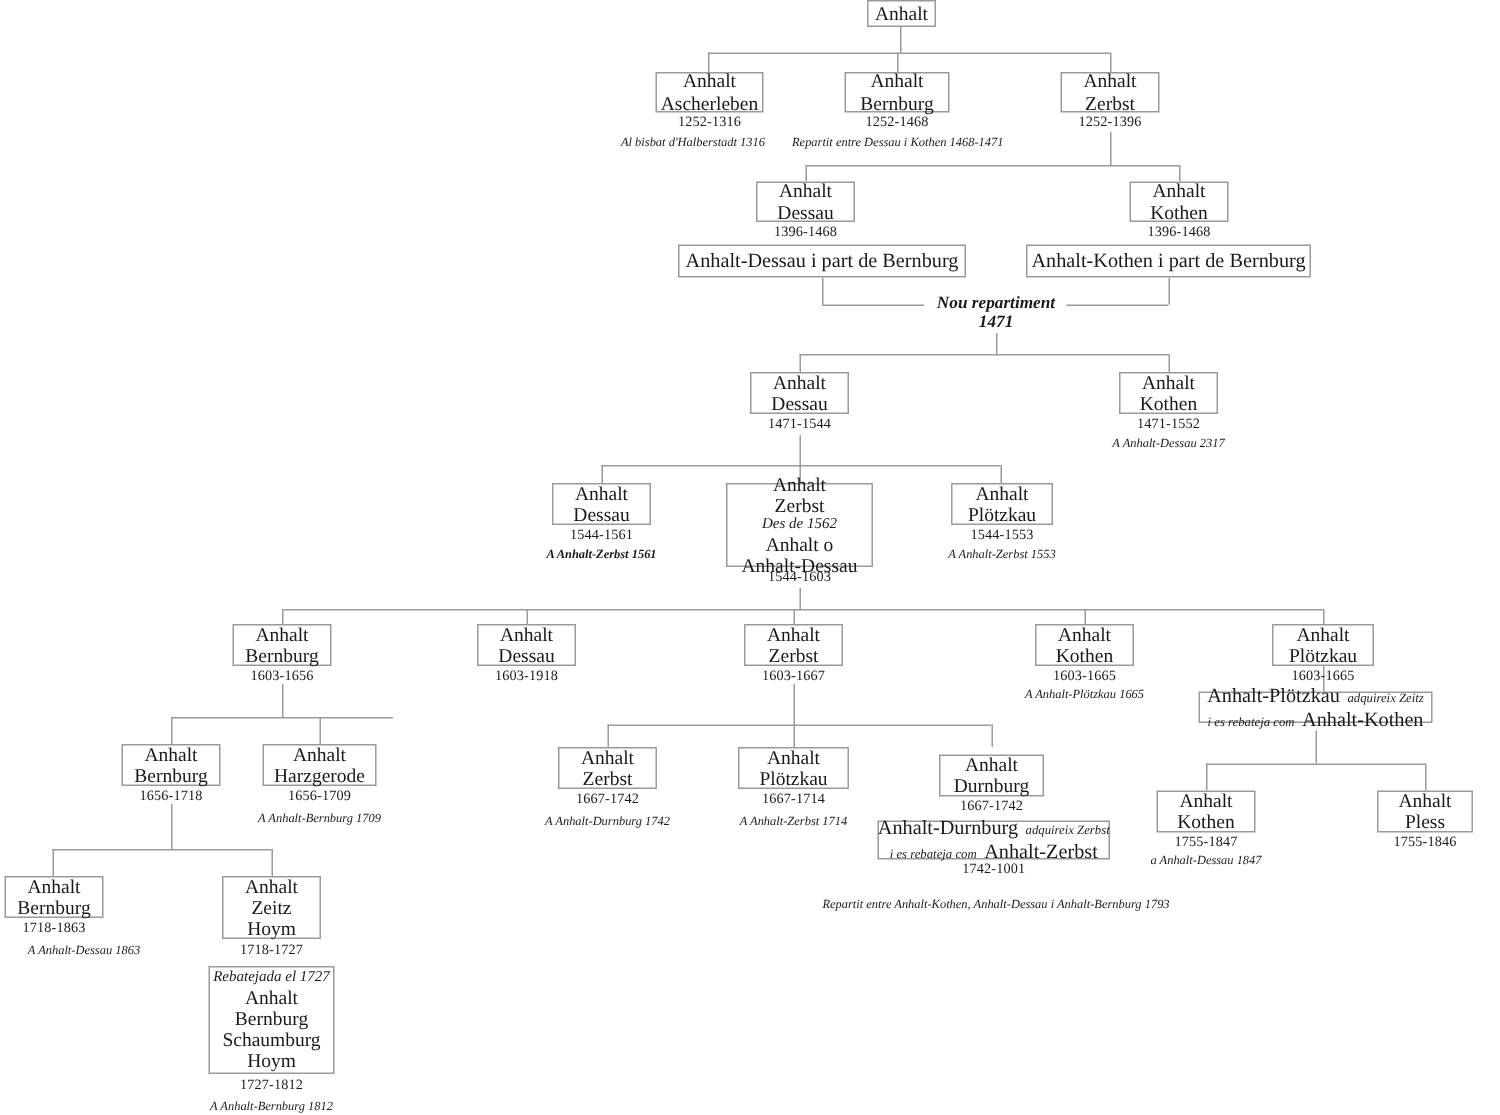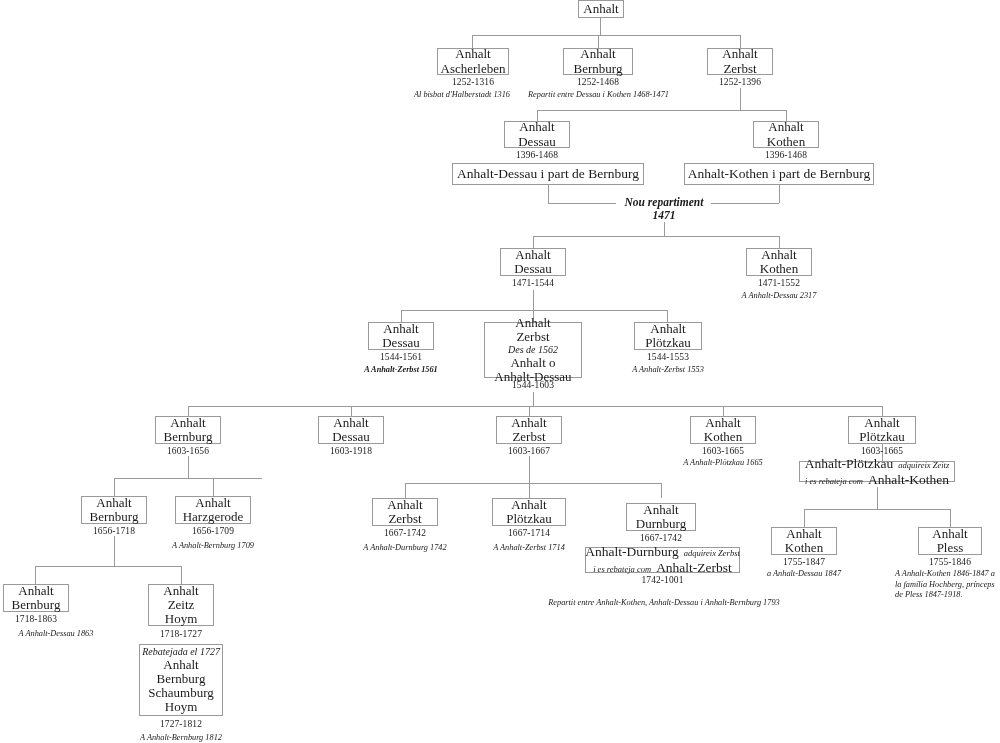--- a/index.html
+++ b/index.html
@@ -234,21 +234,20 @@
     <span class="ln">Kothen</span>
   </div>
   <div class="cap years" style="left:771px;top:557px;width:66px;">1755-1847</div>
   <div class="cap note" style="left:748px;top:569px;width:112px;">a Anhalt-Dessau 1847</div>
 
   <div class="node" style="left:918px;top:527px;width:64px;height:28px;">
     <span class="ln">Anhalt</span>
     <span class="ln">Pless</span>
   </div>
   <div class="cap years" style="left:918px;top:557px;width:64px;">1755-1846</div>
-  <div class="note multi" style="position:absolute;left:895px;top:569px;width:104px;z-index:4;">A Anhalt-Kothen 1846-1847 a la família Hochberg, prínceps de Pless  1847-1918.</div>
 
   <div class="v" style="left:188px;top:456px;height:22px;"></div>
   <div class="h" style="left:114px;top:478px;width:148px;"></div>
   <div class="v" style="left:114px;top:478px;height:18px;"></div>
   <div class="v" style="left:213px;top:478px;height:18px;"></div>
 
   <div class="node" style="left:81px;top:496px;width:66px;height:28px;">
     <span class="ln">Anhalt</span>
     <span class="ln">Bernburg</span>
   </div>

